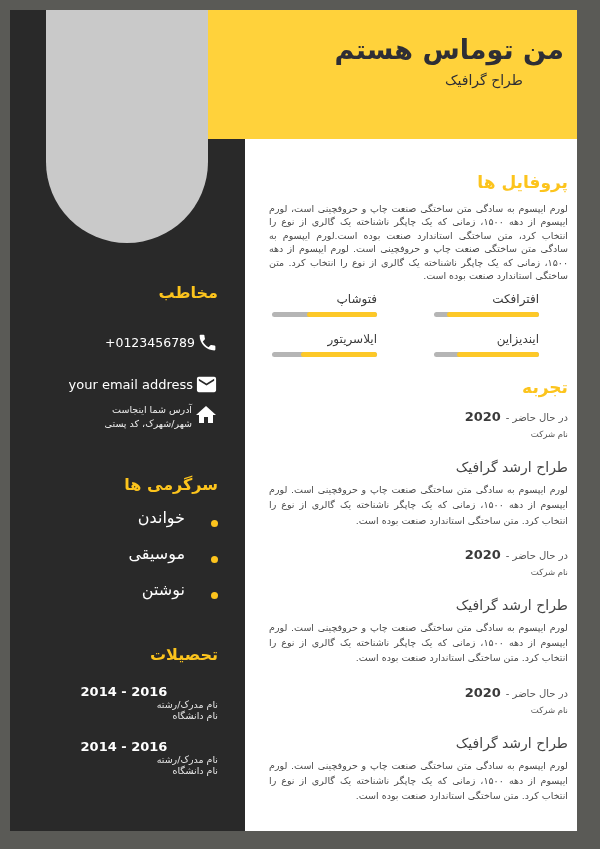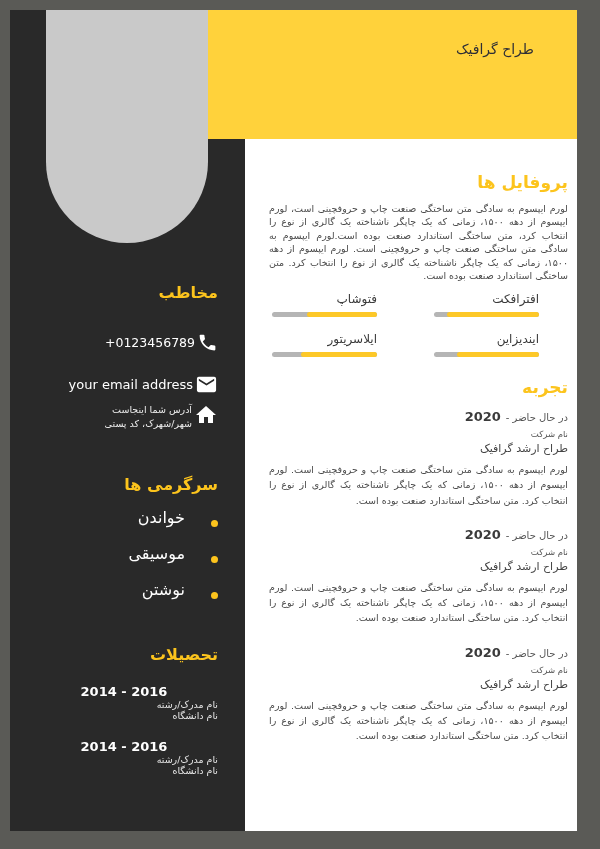--- a/index.html
+++ b/index.html
@@ -27,21 +27,21 @@
     background:#ffd23b;direction:rtl;box-sizing:border-box;
     padding-top:24px;z-index:3;
   }
   .photo{
     position:absolute;left:46px;top:10px;width:162px;height:233px;
     background:#c9c9c9;border-radius:0 0 81px 81px;z-index:2;
   }
 
   
   .header-name{font-size:27px;font-weight:600;color:#2e2e35;text-align:right;padding-right:13px;line-height:1.15;}
-  .header-title{font-size:14px;color:#2e2e35;text-align:right;padding-right:43px;margin-top:7px;}
+  .header-title{font-size:14px;color:#2e2e35;text-align:right;padding-right:54px;margin-top:7px;}
 
   
   .gold-h{color:#fcc41d;font-weight:bold;margin:0;}
   .side-h{font-size:16px;}
   .main-h{font-size:17px;}
 
   
   .contact-h{margin-top:273px;}
   .c-row{display:flex;align-items:center;gap:2px;color:#fff;}
   .c-row.phone{margin-top:30px;}
@@ -78,21 +78,21 @@
   .bar{margin-top:6px;height:5px;background:#b5b5b5;border-radius:3px;}
   .bar-fill{height:5px;background:#fdc828;border-radius:3px;}
 
   
   .xp-h{margin-top:20px;}
   .xp-entry{margin-top:12px;margin-bottom:19px;}
   .xp-date{display:flex;align-items:baseline;gap:5px;}
   .xp-period{font-size:10px;color:#555;}
   .xp-year{font-size:13px;font-weight:bold;color:#3b3b3b;}
   .xp-company{font-size:8.5px;color:#555;margin-top:5px;text-align:right;}
-  .xp-role{font-size:11px;color:#444;margin-top:3px;text-align:right;}
+  .xp-role{font-size:14px;color:#444;margin-top:20px;text-align:right;}
   .xp-body{font-size:9.5px;line-height:15.3px;text-align:justify;color:#4a4a4a;margin-top:7px;}
 </style>
 </head>
 <body>
 
 <div class="page">
 
   <div class="sidebar">
     <h2 class="gold-h side-h contact-h">مخاطب</h2>
 
@@ -217,16 +217,17 @@
       <div class="xp-company">نام شرکت</div>
       <div class="xp-role">طراح ارشد گرافیک</div>
       <p class="xp-body">لورم ایپسوم به سادگی متن ساختگی صنعت چاپ و حروفچینی است. لورم ایپسوم از دهه ۱۵۰۰، زمانی که یک چاپگر ناشناخته یک گالری از نوع را انتخاب کرد. متن ساختگی استاندارد صنعت بوده است.</p>
     </div>
 
   </div>
 
   <div class="photo"></div>
 
   <div class="header-yellow">
+    <div class="header-name">من توماس هستم</div>
     <div class="header-title">طراح گرافیک</div>
   </div>
 
 </div>
 
 </body></html>

